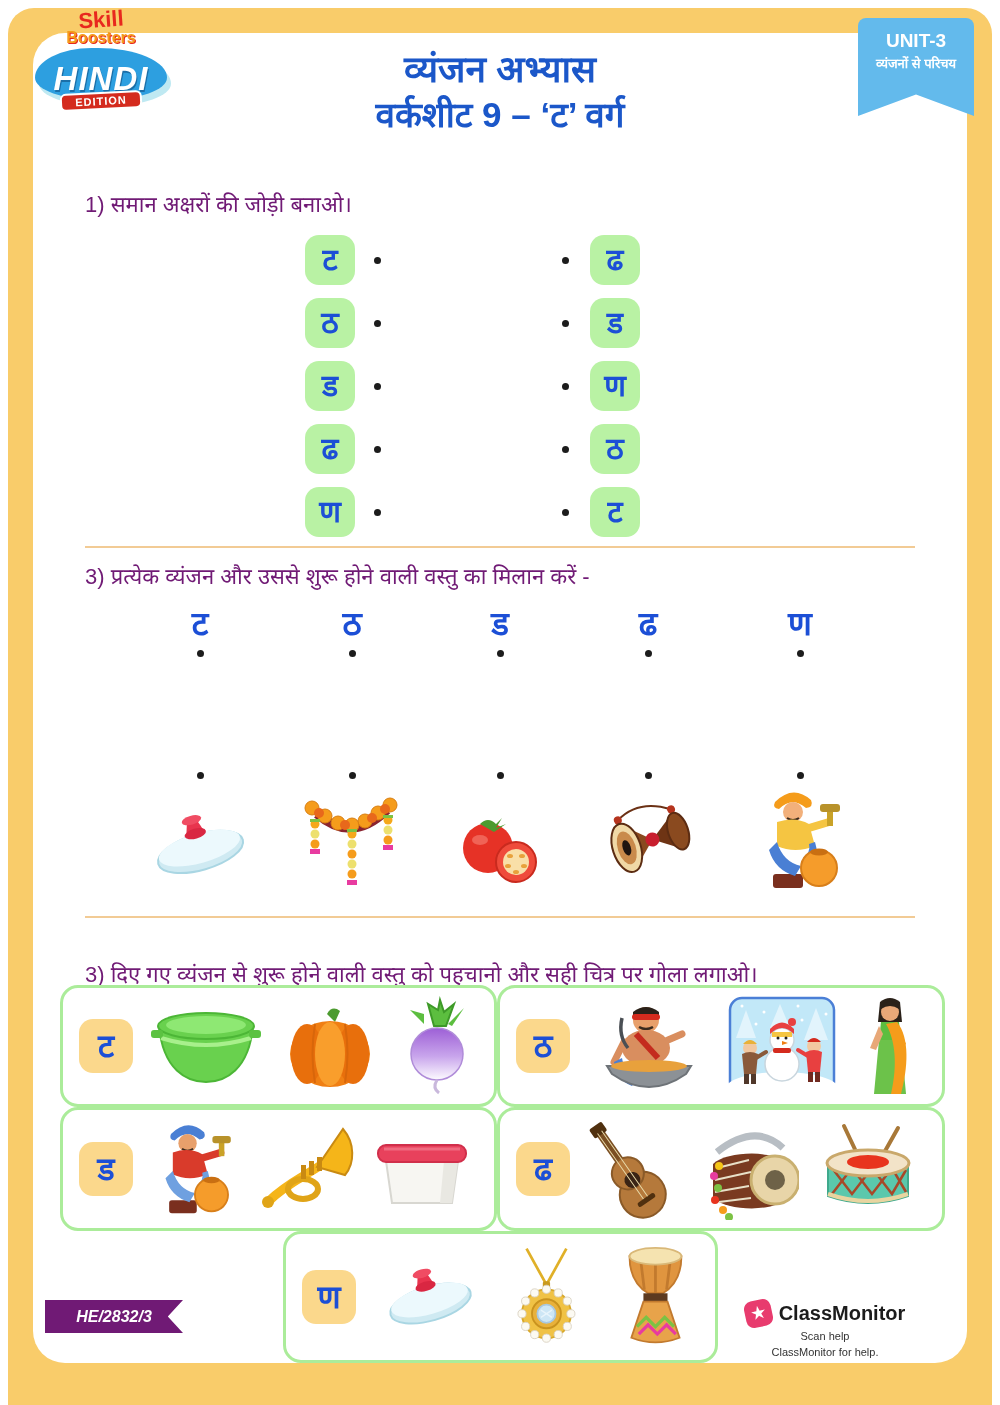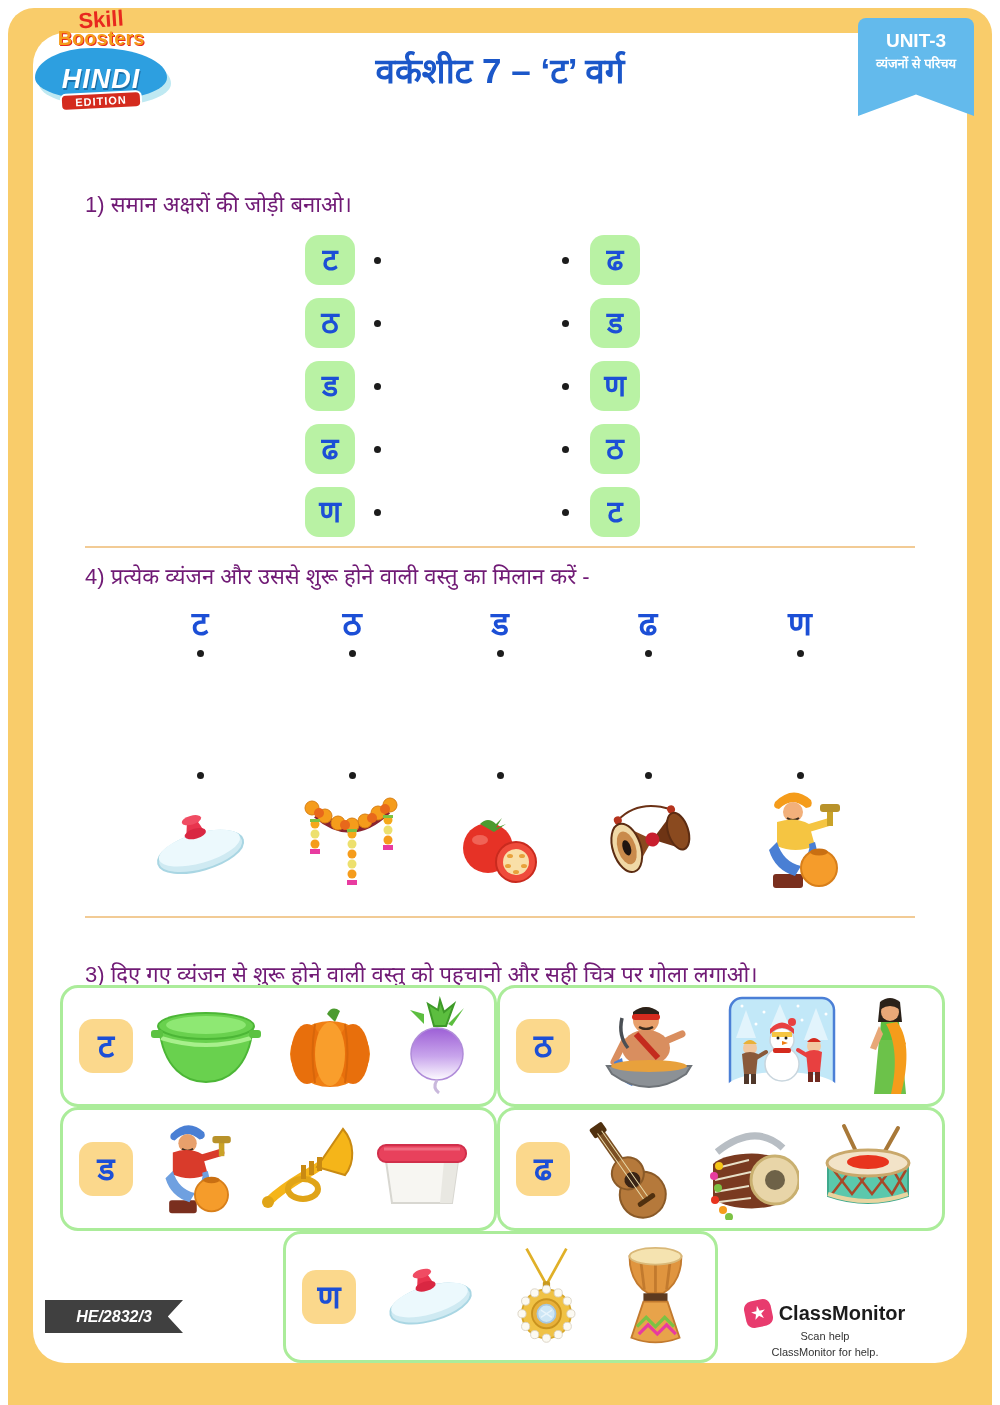--- a/index.html
+++ b/index.html
@@ -5,24 +5,24 @@
   html,body{margin:0;padding:0;}
   body{width:1000px;height:1405px;position:relative;background:#ffffff;
        font-family:"Liberation Sans","DejaVu Sans",sans-serif;color:#1f1f1f;overflow:hidden;}
   .abs{position:absolute;}
   
   .frame{left:8px;top:8px;width:984px;height:1397px;background:#F9CC6A;border-radius:26px 26px 0 0;}
   .page{left:33px;top:33px;width:934px;height:1330px;background:#ffffff;border-radius:32px;}
   
   .logo{left:26px;top:10px;width:150px;height:115px;text-align:center;}
   .logo .skill{color:#E8281E;font-weight:bold;font-size:22px;transform:rotate(-4deg);line-height:20px;}
-  .logo .boosters{color:#F59C1B;font-weight:bold;font-size:20px;line-height:16px;text-shadow:1px 1px 0 #E8281E;}
+  .logo .boosters{color:#F59C1B;font-weight:bold;font-size:16px;line-height:16px;text-shadow:1px 1px 0 #E8281E;}
   .logo .blob{margin:2px auto 0;width:132px;height:52px;background:#2D9FE0;border-radius:45% 55% 50% 50%/60% 60% 45% 45%;
               box-shadow:4px 6px 0 #BFE9F2;display:flex;align-items:center;justify-content:center;}
-  .logo .hindi{color:#ffffff;font-weight:bold;font-size:27px;font-style:italic;letter-spacing:1px;text-shadow:1px 2px 0 #1B6FA8;margin-top:10px;}
+  .logo .hindi{color:#ffffff;font-weight:bold;font-size:33px;font-style:italic;letter-spacing:1px;text-shadow:1px 2px 0 #1B6FA8;margin-top:10px;}
   .logo .edition{margin:-8px auto 0;width:78px;background:#D42B1E;color:#fff;font-weight:bold;font-size:11px;
                  border:2px solid #fff;border-radius:6px;padding:1px 0;transform:rotate(-3deg);letter-spacing:1px;}
   
   .title{left:0;top:48px;width:1000px;text-align:center;color:#1B57C9;font-weight:bold;}
   .title .t1{font-size:37px;line-height:44px;}
   .title .t2{font-size:35px;line-height:46px;}
   
   .badge{left:858px;top:18px;width:116px;height:98px;background:#63BAEC;color:#fff;text-align:center;
          clip-path:polygon(0 0,100% 0,100% 100%,50% 78%,0 100%);border-radius:8px 8px 0 0;}
   .badge .b1{font-weight:bold;font-size:19px;margin-top:12px;}
@@ -35,21 +35,21 @@
   .dot{width:7px;height:7px;background:#1c1c1c;border-radius:50%;}
   .divider{height:2px;background:#F2CB95;}
   
   .s2letter{width:80px;text-align:center;color:#1C4FD6;font-weight:bold;font-size:33px;}
   
   .cell{border:3px solid #ABEC9A;border-radius:18px;background:#fff;display:flex;align-items:center;
         padding:0 16px;box-sizing:border-box;justify-content:space-between;}
   .tile{width:54px;height:54px;background:#FBD88C;border-radius:14px;color:#1C4FD6;
         font-weight:bold;font-size:32px;text-align:center;line-height:54px;flex:0 0 auto;}
   
-  .ribbon{left:45px;top:1300px;width:138px;height:33px;background:#404040;color:#fff;font-weight:bold;
+  .ribbon{left:45px;top:1300px;width:138px;height:33px;background:#701a75;color:#fff;font-weight:bold;
           font-style:italic;font-size:16px;line-height:33px;text-align:center;
           clip-path:polygon(0 0,100% 0,89% 50%,100% 100%,0 100%);}
   .cm{left:735px;top:1300px;width:180px;text-align:center;}
   .cm .row{display:flex;align-items:center;justify-content:center;gap:7px;}
   .cm .star{width:27px;height:27px;background:#E83B6E;border-radius:8px;transform:rotate(-12deg);
             color:#fff;font-size:18px;line-height:27px;text-align:center;}
   .cm .brand{font-weight:bold;font-size:20px;color:#1c1c1c;}
   .cm .note{font-size:11px;color:#333;line-height:14px;margin-top:2px;}
   svg{display:block;}
 </style>
@@ -62,21 +62,22 @@
 <div class="abs logo">
   <div class="skill">Skill</div>
   <div class="boosters">Boosters</div>
   <div class="blob">
     <span class="hindi">HINDI</span>
   </div>
   <div class="edition">EDITION</div>
 </div>
 
 <div class="abs title">
-  <div class="t2">वर्कशीट 7 – ‘ट’  वर्ग</div>
+  <div class="t1">व्यंजन अभ्यास</div>
+  <div class="t2">वर्कशीट 9 – ‘ट’  वर्ग</div>
 </div>
 
 <div class="abs badge">
   <div class="b1">UNIT-3</div>
   <div class="b2">व्यंजनों से परिचय</div>
 </div>
 
 <div class="abs instr" style="left:85px;top:188px;">1) समान अक्षरों की जोड़ी बनाओ।</div>
 
 <div class="abs gbox" style="left:305px;top:235px;">ट</div>
@@ -98,21 +99,21 @@
 <div class="abs dot" style="left:562px;top:509px;"></div>
 
 <div class="abs gbox" style="left:590px;top:235px;">ढ</div>
 <div class="abs gbox" style="left:590px;top:298px;">ड</div>
 <div class="abs gbox" style="left:590px;top:361px;">ण</div>
 <div class="abs gbox" style="left:590px;top:424px;">ठ</div>
 <div class="abs gbox" style="left:590px;top:487px;">ट</div>
 
 <div class="abs divider" style="left:85px;top:546px;width:830px;"></div>
 
-<div class="abs instr" style="left:85px;top:560px;">4) प्रत्येक व्यंजन और उससे शुरू होने वाली वस्तु का मिलान करें -</div>
+<div class="abs instr" style="left:85px;top:560px;">3) प्रत्येक व्यंजन और उससे शुरू होने वाली वस्तु का मिलान करें -</div>
 
 <div class="abs s2letter" style="left:160px;top:600px;">ट</div>
 <div class="abs s2letter" style="left:312px;top:600px;">ठ</div>
 <div class="abs s2letter" style="left:460px;top:600px;">ड</div>
 <div class="abs s2letter" style="left:608px;top:600px;">ढ</div>
 <div class="abs s2letter" style="left:760px;top:600px;">ण</div>
 
 <div class="abs dot" style="left:197px;top:650px;"></div>
 <div class="abs dot" style="left:349px;top:650px;"></div>
 <div class="abs dot" style="left:497px;top:650px;"></div>

